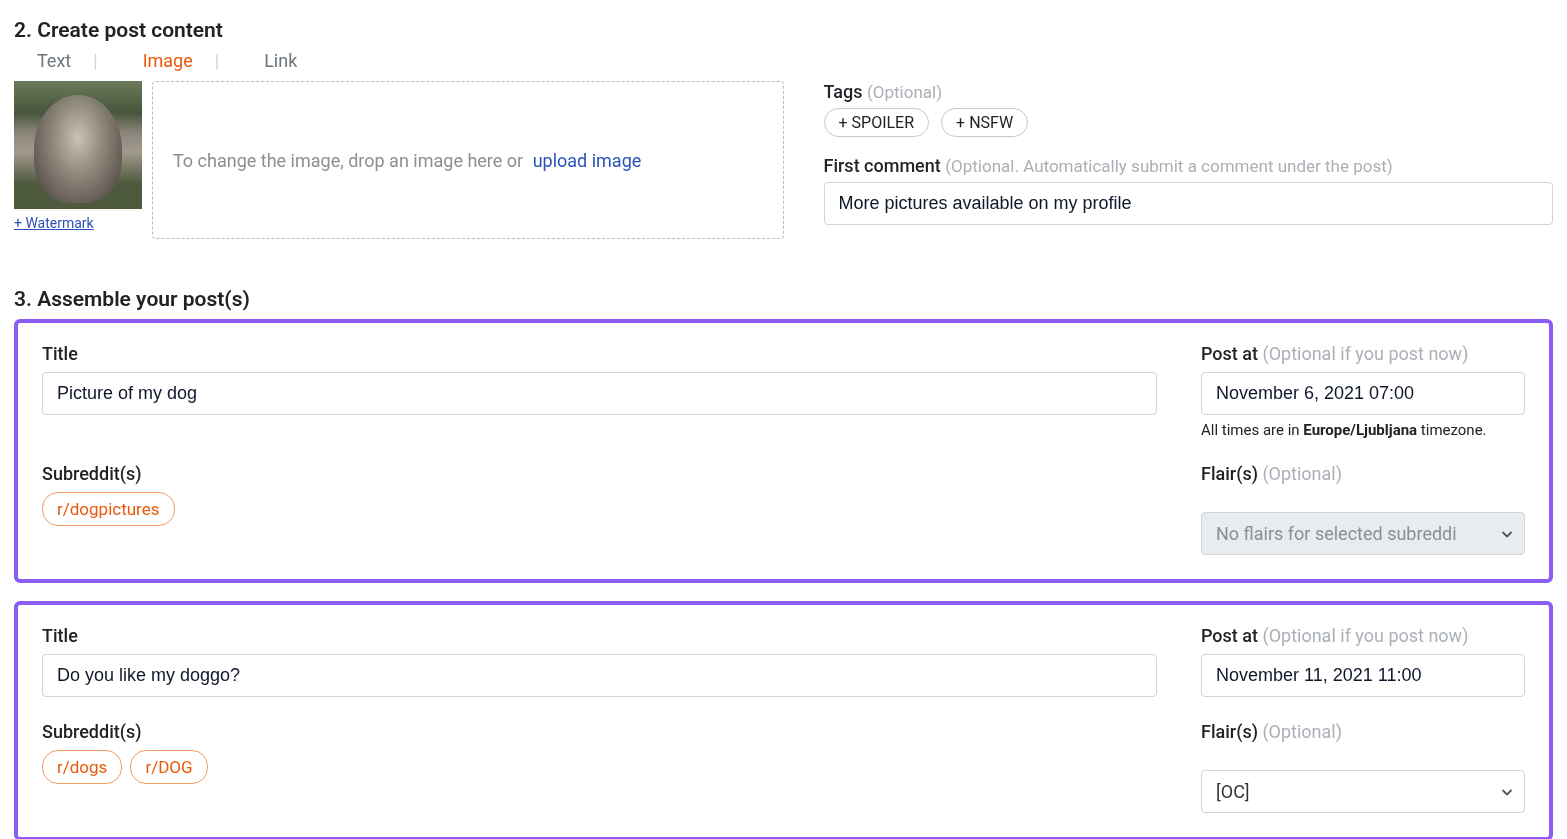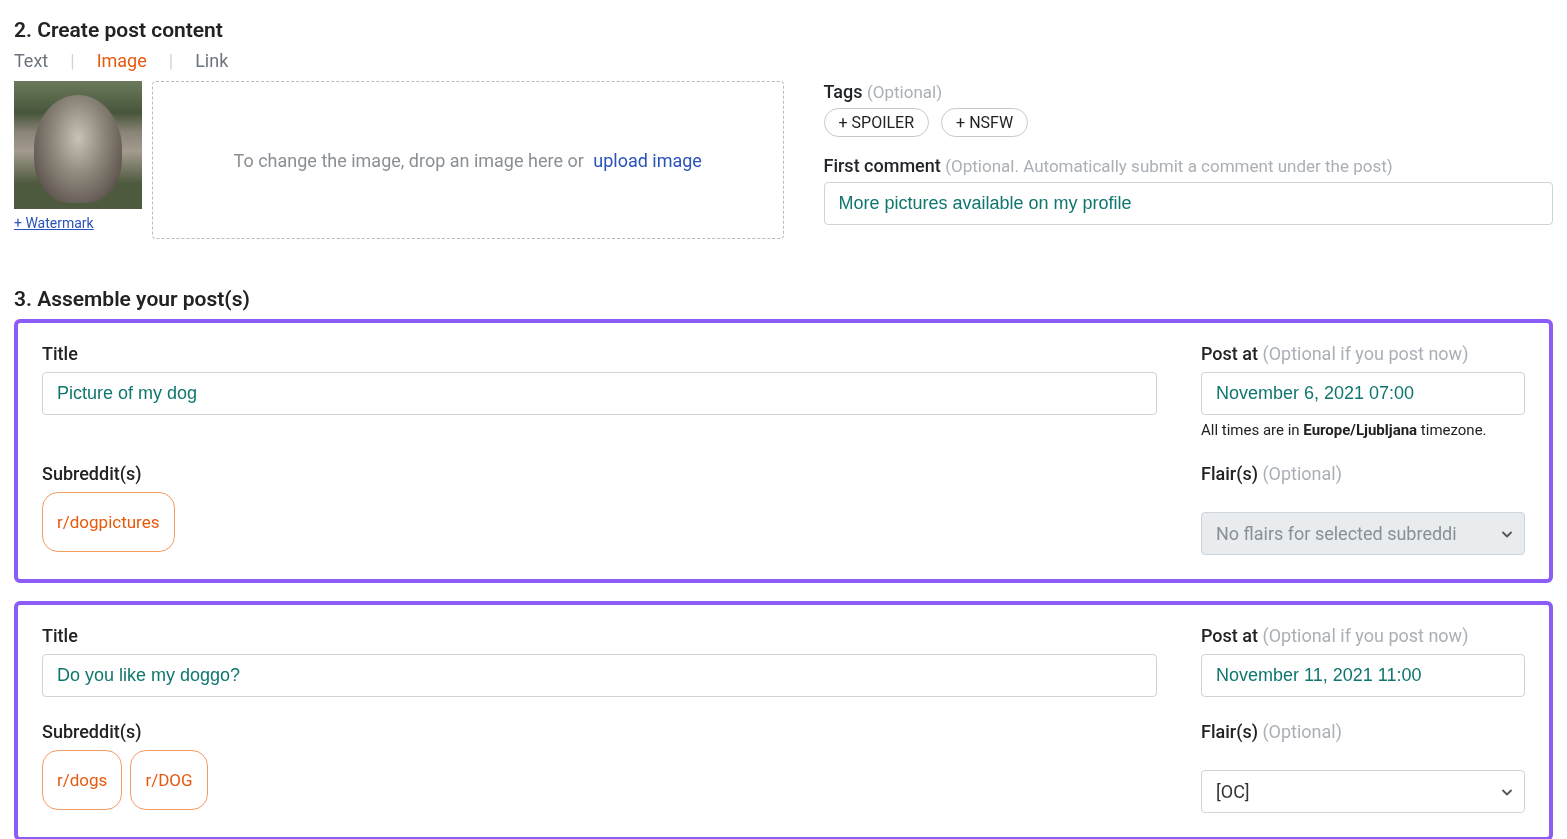--- a/index.html
+++ b/index.html
@@ -21,20 +21,21 @@
     display: flex;
     align-items: center;
     gap: 0;
     margin-bottom: 10px;
     font-size: 18px;
     color: #6c757d;
   }
   .tab {
     cursor: pointer;
     color: #6c757d;
+    margin-left: 23px;
   }
   .tab.active {
     color: #e8590c;
   }
   .tab-divider {
     margin: 0 22px;
     color: #ced4da;
   }
   .content-row {
     display: flex;
@@ -72,21 +73,21 @@
     text-decoration: underline;
     font-size: 14px;
   }
   .dropzone {
     flex: 1;
     border: 1px dashed #bbb;
     border-radius: 4px;
     min-height: 158px;
     display: flex;
     align-items: center;
-    justify-content: center;
+    justify-content: flex-start;
     padding: 20px;
     color: #8a8f94;
     font-size: 18px;
     text-align: center;
   }
   .dropzone .upload-link {
     color: #2b52b8;
     cursor: pointer;
     margin-left: 5px;
   }
@@ -118,21 +119,21 @@
     color: #222;
     cursor: pointer;
     background: #fff;
   }
   .text-input {
     width: 100%;
     border: 1px solid #ced4da;
     border-radius: 4px;
     padding: 10px 14px;
     font-size: 18px;
-    color: #0f766e;
+    color: #0f172a;
     background: #fff;
   }
   .post-card {
     border: 4px solid #8b5cf6;
     border-radius: 6px;
     padding: 20px 24px 24px 24px;
     margin-bottom: 18px;
   }
   .post-grid {
     display: flex;
@@ -158,21 +159,21 @@
   .tz-note .tz { font-weight: 700; }
   .subreddit-chips {
     display: flex;
     gap: 8px;
     flex-wrap: wrap;
   }
   .subreddit-chip {
     border: 1px solid #f29b62;
     color: #e8590c;
     border-radius: 16px;
-    padding: 19px 14px;
+    padding: 6px 14px;
     font-size: 17px;
     cursor: pointer;
     background: #fff;
   }
   .select-wrap {
     position: relative;
     margin-top: 28px;
   }
   .select {
     width: 100%;

